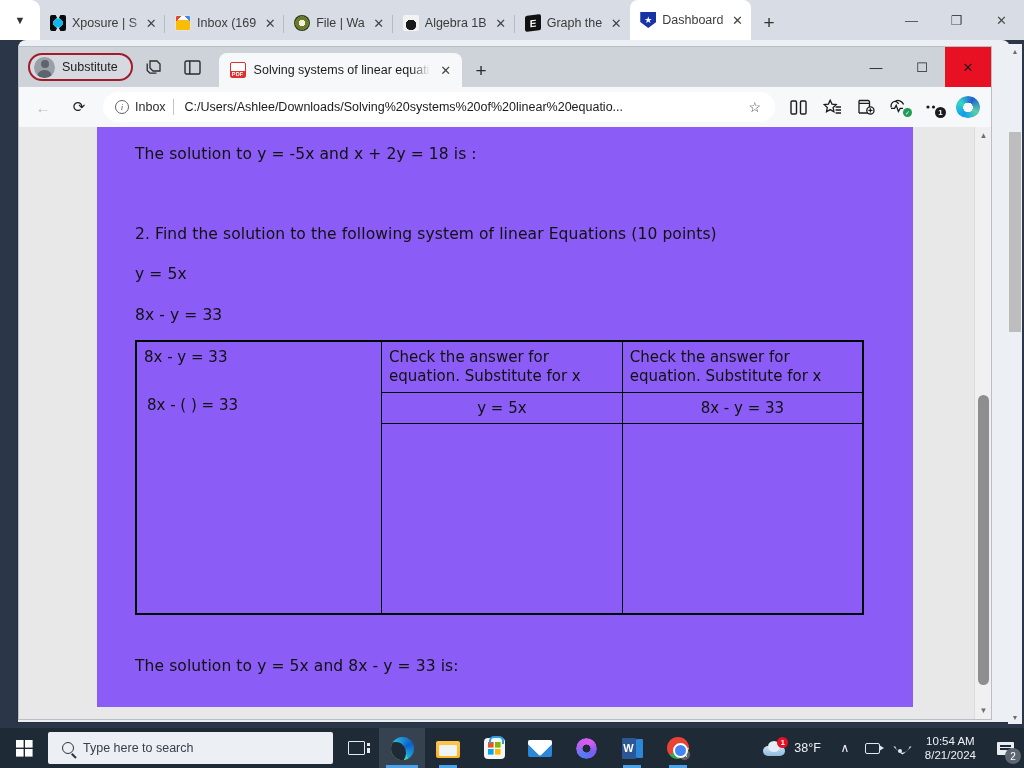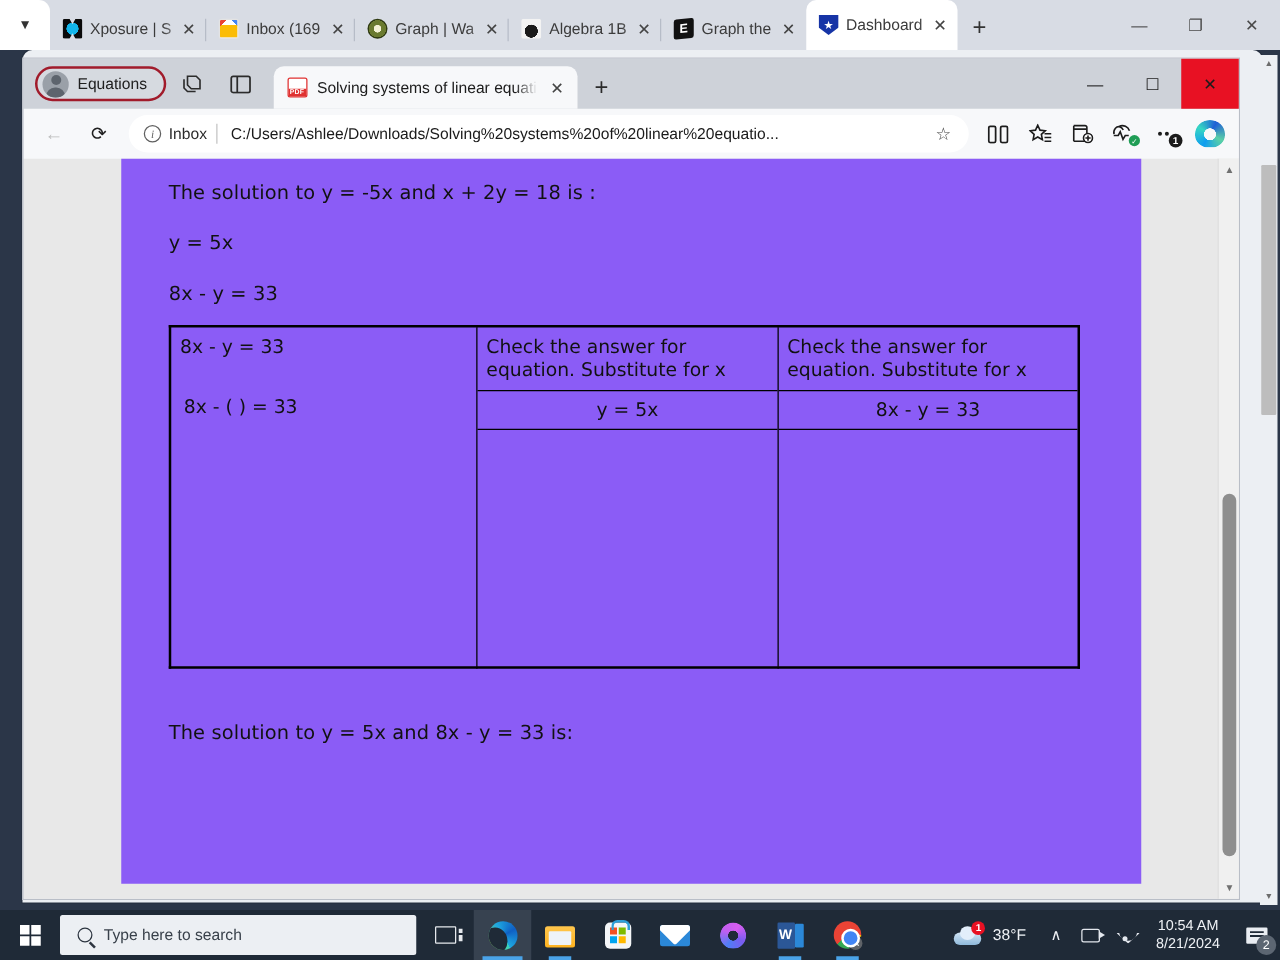--- a/index.html
+++ b/index.html
@@ -447,21 +447,21 @@
     </div>
 
     <div class="otab">
       <span class="otab-favicon fv-gmail"></span>
       <span class="otab-title">Inbox (169</span>
       <span class="otab-close">✕</span>
     </div>
 
     <div class="otab">
       <span class="otab-favicon fv-home"></span>
-      <span class="otab-title">Graph | Wa</span>
+      <span class="otab-title">File | Wa</span>
       <span class="otab-close">✕</span>
     </div>
 
     <div class="otab">
       <span class="otab-favicon fv-algebra"></span>
       <span class="otab-title">Algebra 1B</span>
       <span class="otab-close">✕</span>
     </div>
 
     <div class="otab">
@@ -484,21 +484,21 @@
     <div>❐</div>
     <div>✕</div>
   </div>
 </div>
 
 <div id="inner-window">
 
   <div id="inner-titlebar">
     <div id="reconnect-pill">
       <span class="avatar-circle"></span>
-      <span>Equations</span>
+      <span>Substitute</span>
     </div>
 
     <div class="tb-icon-btn">
       <svg width="18" height="17" viewBox="0 0 18 17" fill="none" stroke="#2b2b2b" stroke-width="1.3">
         <path d="M6 2 L13 2 L16 5 L16 12 L9 12 L6 9 Z"></path>
         <path d="M3.2 4.4 L3.2 11.4 L6 14.2 L12.5 14.2"></path>
       </svg>
     </div>
 
     <div class="tb-icon-btn">
@@ -582,20 +582,21 @@
     </div>
   </div>
 
   <div id="pdf-viewer">
 
     <div id="pdf-page">
       <div class="doc">
 
         <div class="doc-line ln-sol1">The solution to y = -5x and x + 2y = 18 is :</div>
 
+        <div class="doc-line ln-q2">2. Find the solution to the following system of linear Equations (10 points)</div>
 
         <div class="doc-line ln-eq1">y = 5x</div>
 
         <div class="doc-line ln-eq2">8x - y = 33</div>
 
         <table id="answer-table">
           <tbody>
               <tr>
             <td class="col-work cell-blank-left">
               <div>8x - y = 33</div>

